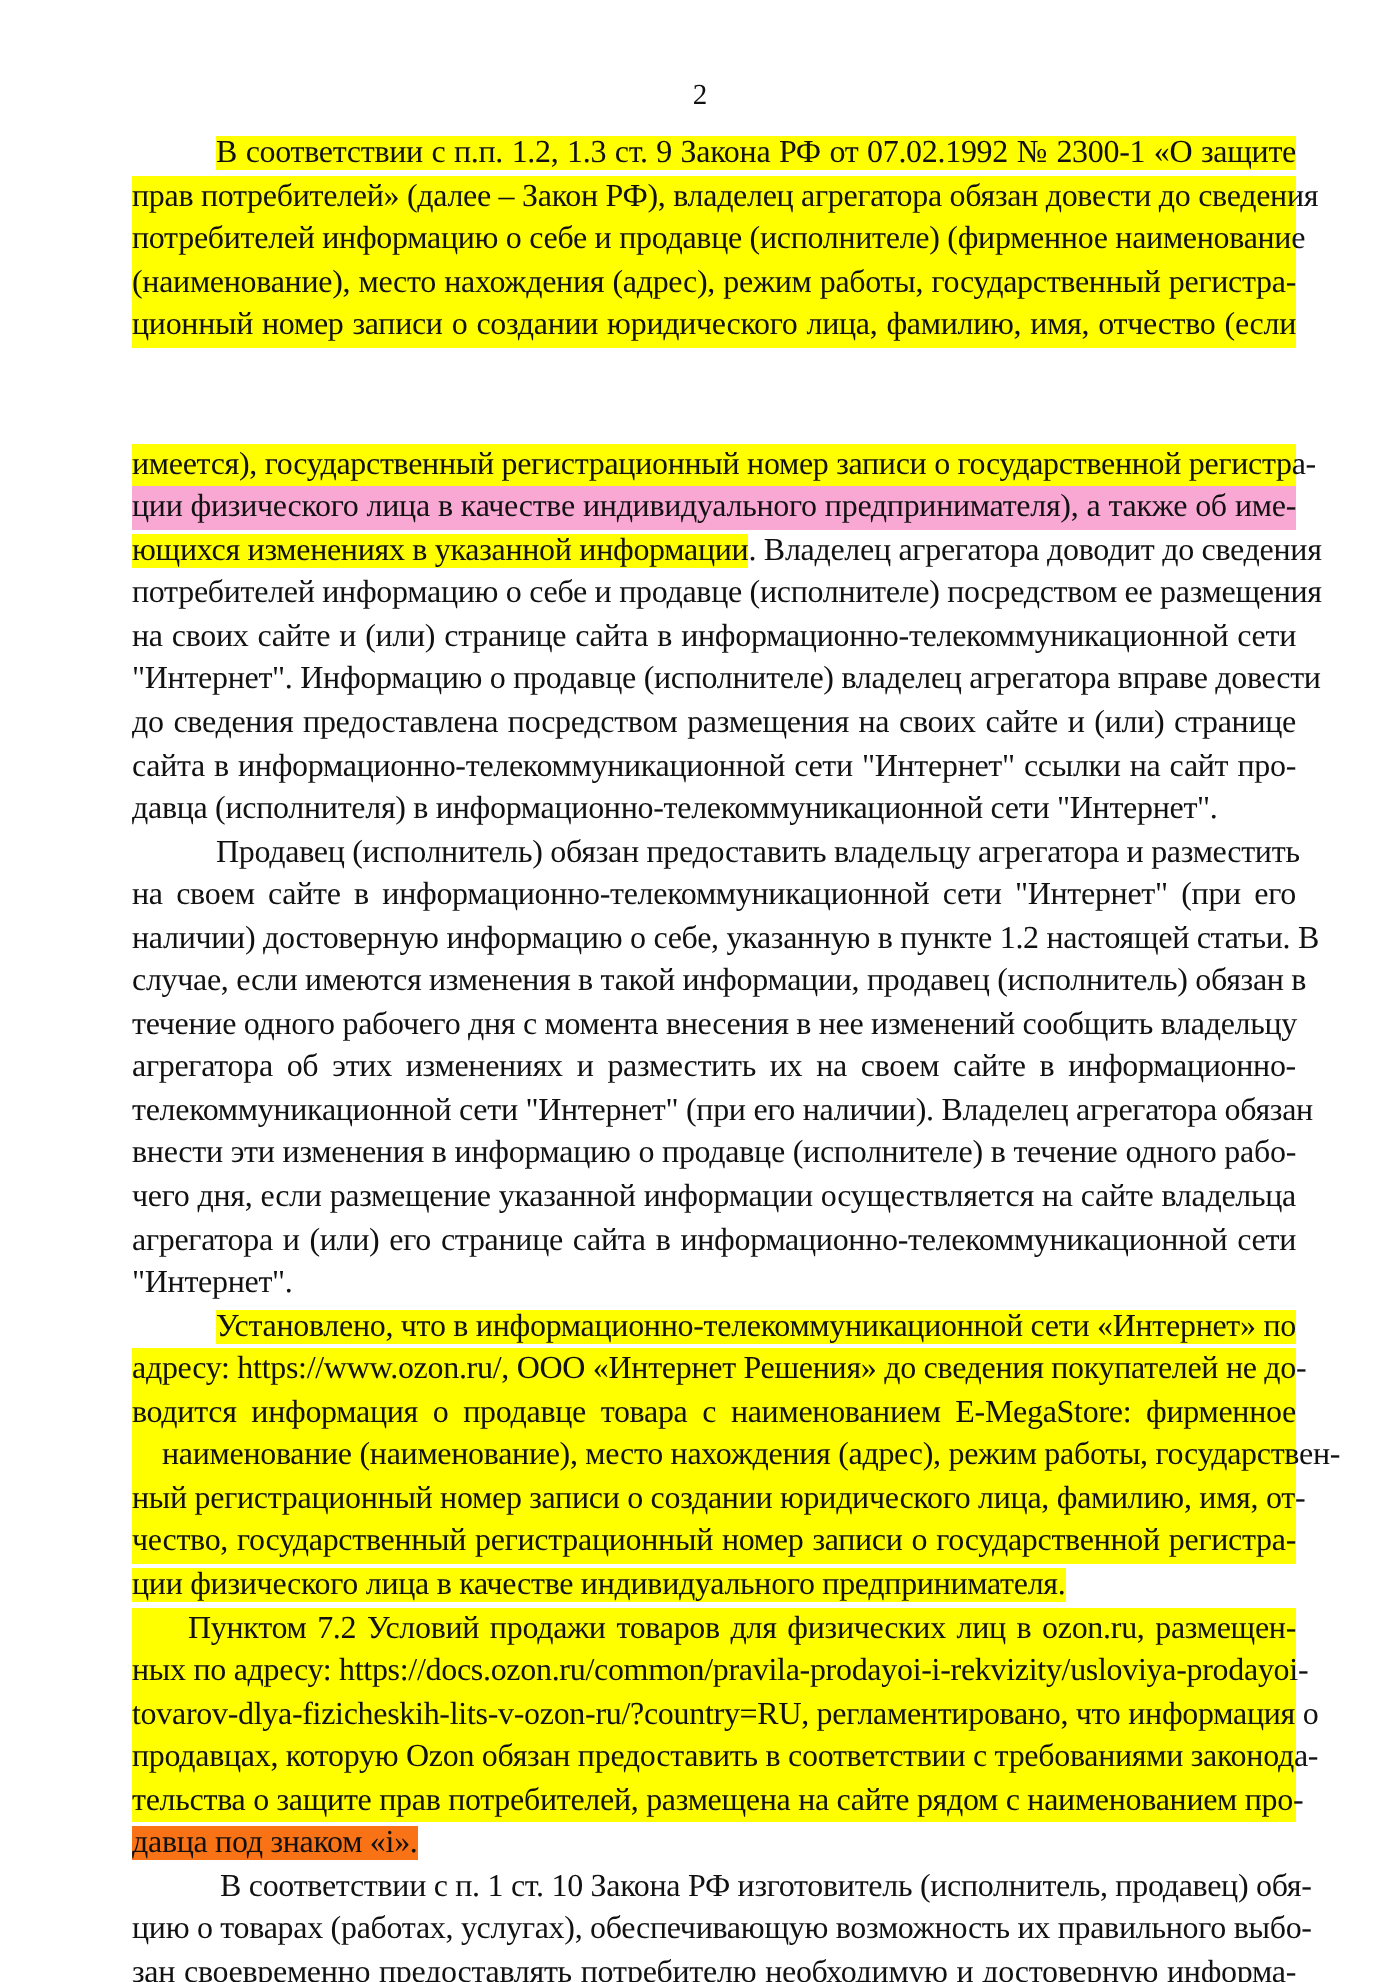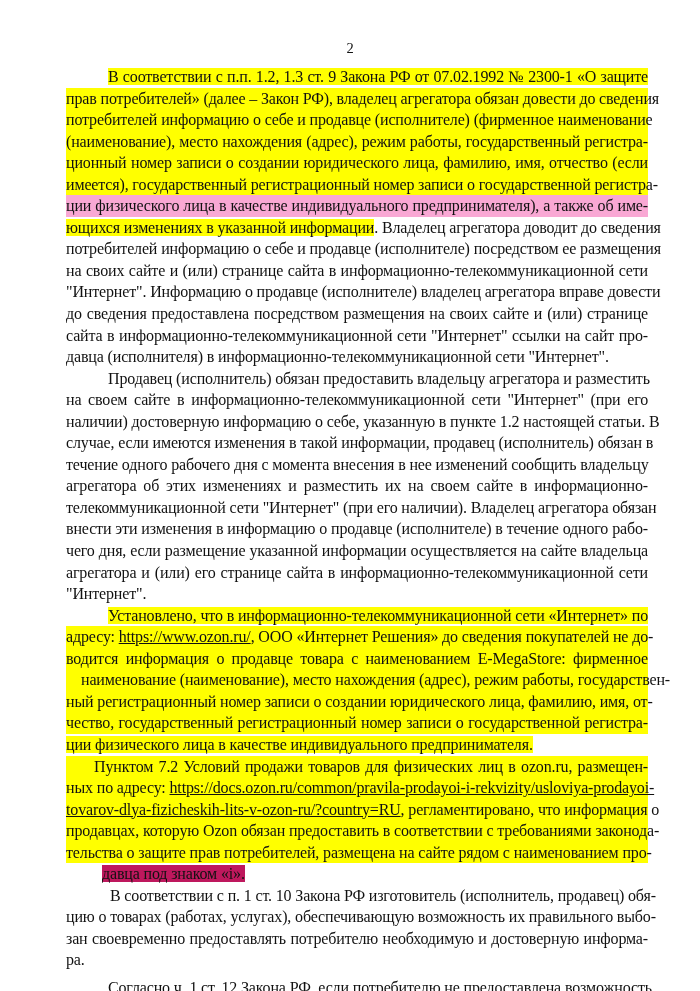--- a/index.html
+++ b/index.html
@@ -19,37 +19,37 @@
   }
   .line {
     height: 21.55px; line-height: 21.55px; font-size: 16px;
     white-space: nowrap; text-align: justify; text-align-last: justify;
     letter-spacing: -0.15px;
   }
   .line.last { text-align-last: left; }
   .line.indent { padding-left: 42px; }
   .hl { background: #ffff00; }
   .hl-block { background: #ffff00; }
-  a.link { color: #111111; text-decoration: underline; }
+  a.link { color: #111111; }
 </style>
 </head>
 <body>
 
 <div class="page">
   <div class="page-number">2</div>
 
   <div class="body-text">
 
     <div>
       <div class="line indent"><span class="hl" style="background: rgb(255, 255, 0);">В соответствии с п.п. 1.2, 1.3 ст. 9 Закона РФ от 07.02.1992 № 2300-1 «О защите</span></div>
       <div class="line hl-block" style="background: rgb(255, 255, 0);">прав потребителей» (далее – Закон РФ), владелец агрегатора обязан довести до сведения</div>
       <div class="line hl-block" style="background: rgb(255, 255, 0);">потребителей информацию о себе и продавце (исполнителе) (фирменное наименование</div>
       <div class="line hl-block" style="background: rgb(255, 255, 0);">(наименование), место нахождения (адрес), режим работы, государственный регистра-</div>
       <div class="line hl-block" style="background: rgb(255, 255, 0);">ционный номер записи о создании юридического лица, фамилию, имя, отчество (если</div>
-      <div class="line hl-block" style="background: rgb(255, 255, 0);">имеется), государственный регистрационный номер записи о государственной регистра-</div>
+      <div class="line hl-block" style="background: rgb(255, 255, 0); margin-top: 48px;">имеется), государственный регистрационный номер записи о государственной регистра-</div>
       <div class="line hl-block" style="background: #f9a8d4;">ции физического лица в качестве индивидуального предпринимателя), а также об име-</div>
       <div class="line"><span class="hl" style="background: rgb(255, 255, 0);">ющихся изменениях в указанной информации</span><span>. Владелец агрегатора доводит до сведения</span></div>
       <div class="line">потребителей информацию о себе и продавце (исполнителе) посредством ее размещения</div>
       <div class="line">на своих сайте и (или) странице сайта в информационно-телекоммуникационной сети</div>
       <div class="line">"Интернет". Информацию о продавце (исполнителе) владелец агрегатора вправе довести</div>
       <div class="line">до сведения предоставлена посредством размещения на своих сайте и (или) странице</div>
       <div class="line">сайта в информационно-телекоммуникационной сети "Интернет" ссылки на сайт про-</div>
       <div class="line last">давца (исполнителя) в информационно-телекоммуникационной сети "Интернет".</div>
     </div>
 
@@ -76,21 +76,21 @@
       <div class="line hl-block" style="background: rgb(255, 255, 0);">чество, государственный регистрационный номер записи о государственной регистра-</div>
       <div class="line last"><span class="hl" style="background: rgb(255, 255, 0);">ции физического лица в качестве индивидуального предпринимателя.</span></div>
     </div>
 
     <div>
       <div class="line hl-block" style="padding-left: 28px; background: rgb(255, 255, 0);">Пунктом 7.2 Условий продажи товаров для физических лиц в ozon.ru, размещен-</div>
       <div class="line hl-block" style="background: rgb(255, 255, 0);"><span>ных по адресу: </span><a class="link">https://docs.ozon.ru/common/pravila-prodayoi-i-rekvizity/usloviya-prodayoi-</a></div>
       <div class="line hl-block" style="background: rgb(255, 255, 0);"><a class="link">tovarov-dlya-fizicheskih-lits-v-ozon-ru/?country=RU</a><span>, регламентировано, что информация о</span></div>
       <div class="line hl-block" style="background: rgb(255, 255, 0);">продавцах, которую Ozon обязан предоставить в соответствии с требованиями законода-</div>
       <div class="line hl-block" style="background: rgb(255, 255, 0);">тельства о защите прав потребителей, размещена на сайте рядом с наименованием про-</div>
-      <div class="line last"><span class="hl" style="background: #be185d; margin-left: 36px;">давца под знаком «i».</span></div>
+      <div class="line last"><span class="hl" style="background: #f97316;">давца под знаком «i».</span></div>
     </div>
 
     <div>
       <div class="line" style="padding-left:44px;">В соответствии с п. 1 ст. 10 Закона РФ изготовитель (исполнитель, продавец) обя-</div>
       <div class="line">цию о товарах (работах, услугах), обеспечивающую возможность их правильного выбо-</div>
       <div class="line">зан своевременно предоставлять потребителю необходимую и достоверную информа-</div>
       <div class="line last">ра.</div>
     </div>
 
     <div style="height:6px;"></div>

